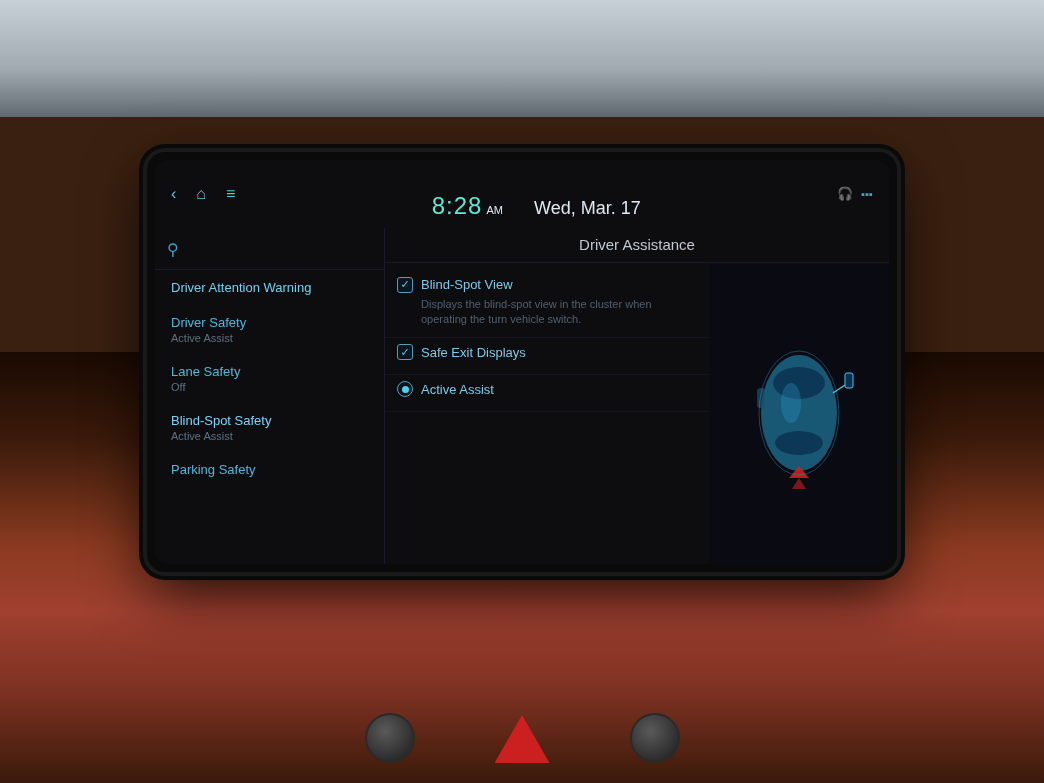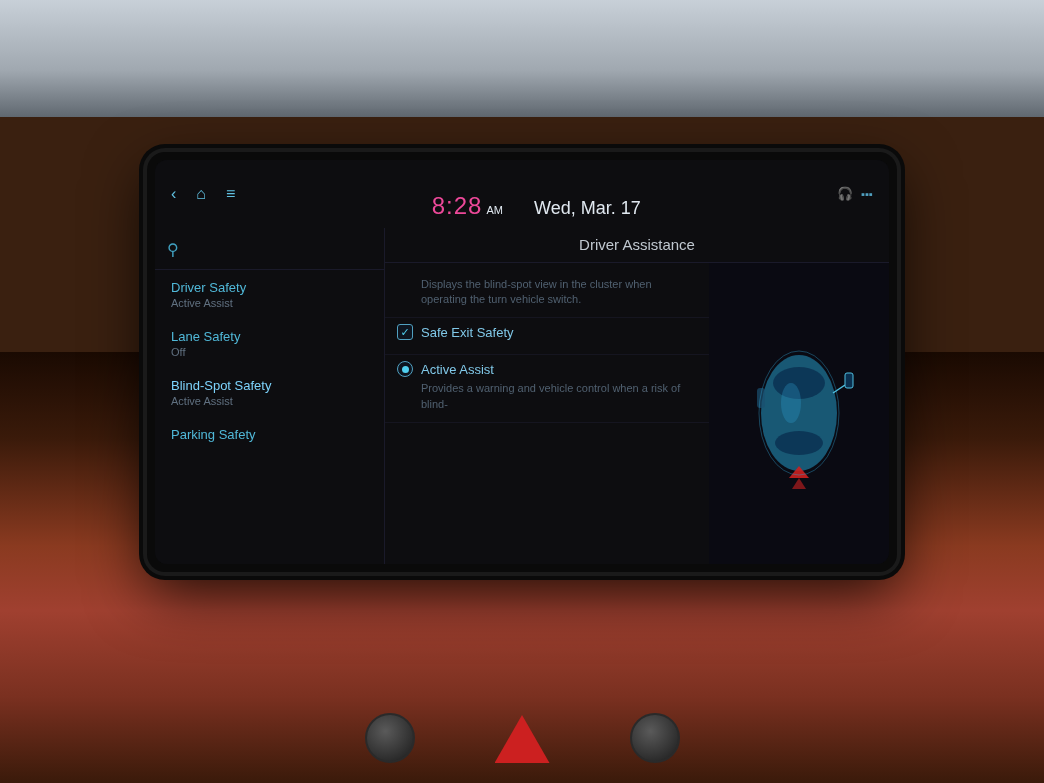--- a/index.html
+++ b/index.html
@@ -81,21 +81,21 @@
       cursor: pointer;
     }
 
     .clock-area {
       display: flex;
       align-items: baseline;
       gap: 4px;
     }
 
     .clock-time {
-      color: #ec4899;
+      color: #5eead4;
       font-size: 24px;
       font-weight: 300;
       letter-spacing: 1px;
     }
 
     .clock-ampm {
       color: #e0e8f0;
       font-size: 11px;
       margin-top: 36px;
     }
@@ -337,20 +337,23 @@
       </div>
     </div>
 
     <div class="main-content">
 
       <div class="sidebar">
         <div class="search-bar">
           <span class="search-icon">⚲</span>
         </div>
 
+        <div class="nav-item">
+          <div class="nav-item-title bright">Driver Attention Warning</div>
+        </div>
 
         <div class="nav-item">
           <div class="nav-item-title">Driver Safety</div>
           <div class="nav-item-subtitle">Active Assist</div>
         </div>
 
         <div class="nav-item">
           <div class="nav-item-title">Lane Safety</div>
           <div class="nav-item-subtitle">Off</div>
         </div>
@@ -368,36 +371,39 @@
       <div class="content-area">
         <div class="content-header">
           <span class="content-title">Driver Assistance</span>
         </div>
 
         <div class="content-body">
 
           <div class="options-list">
 
             <div class="option-item">
+              <div class="option-header">
+                <div class="checkbox checked"></div>
+                <span class="option-label">Blind-Spot View</span>
+              </div>
               <div class="option-desc">Displays the blind-spot view in the cluster when operating the turn vehicle switch.</div>
             </div>
 
             <div class="option-item">
               <div class="option-header">
                 <div class="checkbox checked"></div>
-                <span class="option-label">Safe Exit Safety</span>
+                <span class="option-label">Safe Exit Displays</span>
               </div>
             </div>
 
             <div class="option-item">
               <div class="option-header">
                 <div class="radio selected"></div>
                 <span class="option-label">Active Assist</span>
               </div>
-              <div class="option-desc">Provides a warning and vehicle control when a risk of blind-</div>
             </div>
 
           </div>
 
           <div class="car-illustration">
             <svg width="160" height="200" viewBox="0 0 160 200">
 
               <g transform="translate(80, 100)">
 
                 <ellipse cx="0" cy="0" rx="38" ry="58" fill="#1a6080" opacity="0.9"></ellipse>

